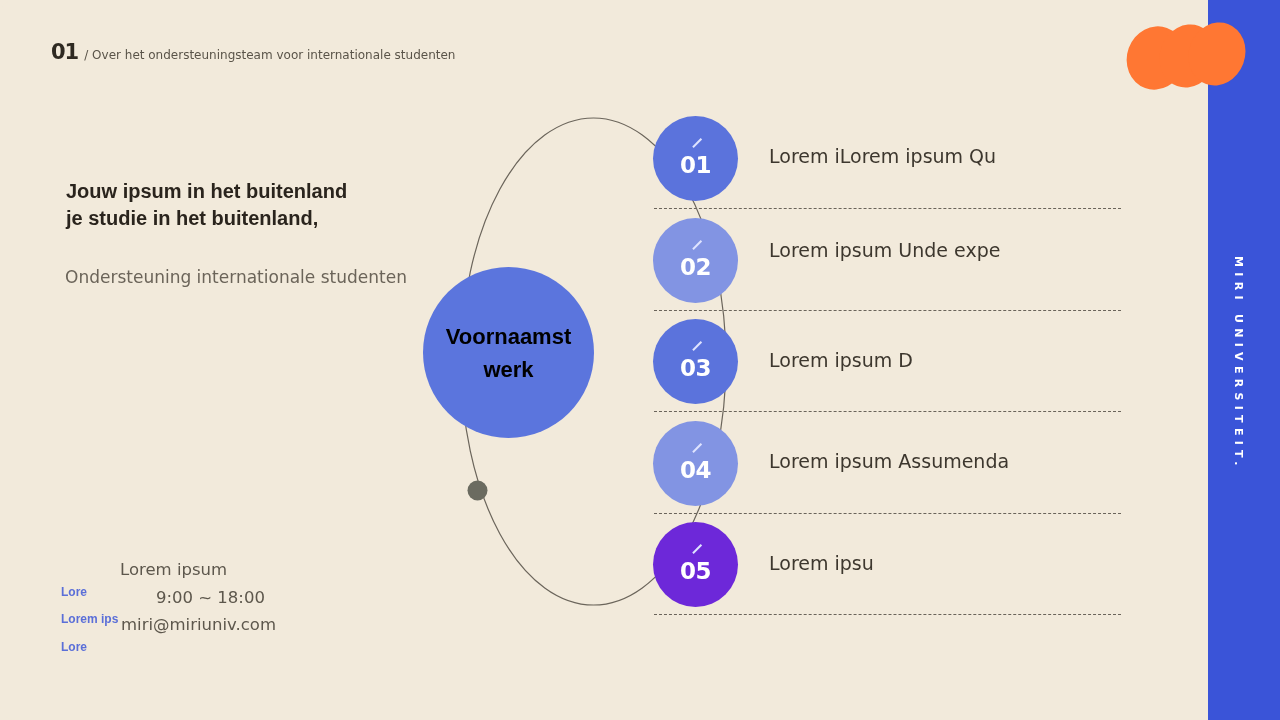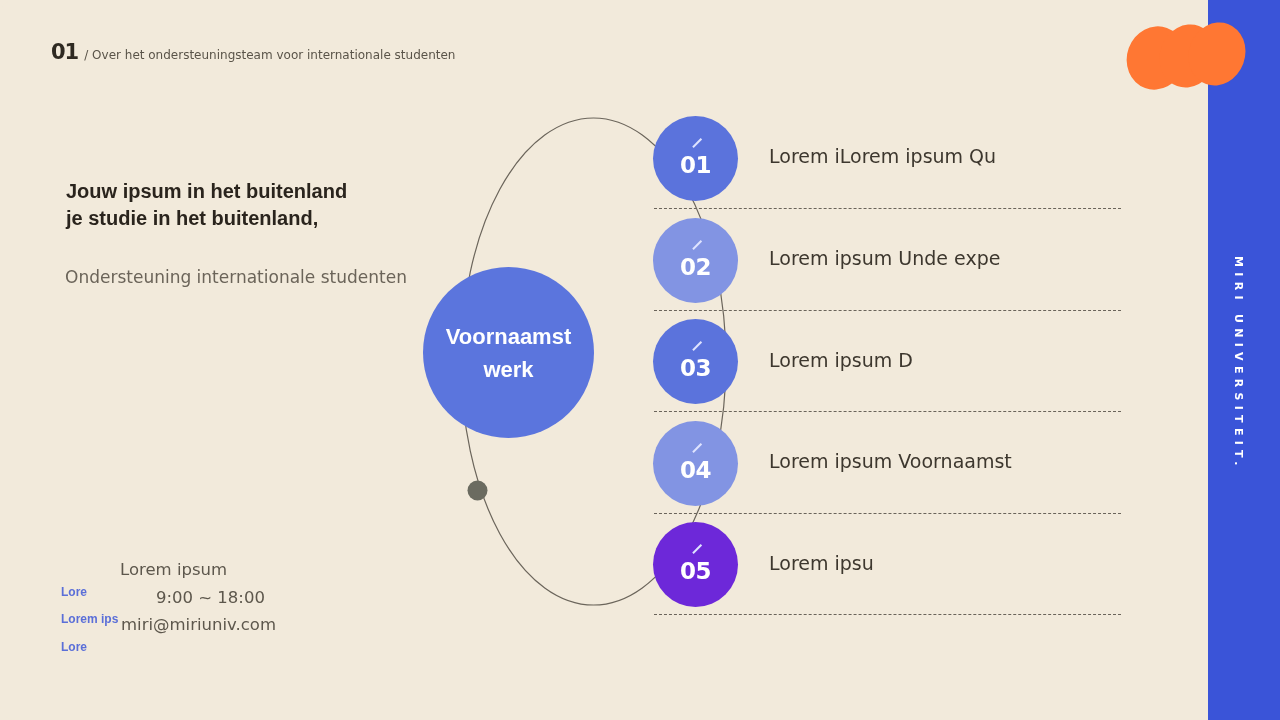--- a/index.html
+++ b/index.html
@@ -12,21 +12,21 @@
   .sidebar-text { position:absolute; left:1232px; top:256px; writing-mode:vertical-rl; color:#ffffff; font-family:"DejaVu Sans", sans-serif; font-weight:bold; font-size:11px; letter-spacing:5.3px; }
   .blobs { position:absolute; left:1126px; top:22px; width:120px; height:70px; }
   .title { position:absolute; left:66px; top:178px; font-family:"Liberation Sans", sans-serif; font-weight:bold; font-size:20px; line-height:27px; color:#2a241d; }
   .subtitle { position:absolute; left:65px; top:267px; font-family:"DejaVu Sans", sans-serif; font-size:17px; color:#6b6459;text-align:center; }
   .info { position:absolute; left:61px; top:556px; }
   .info-row { display:flex; height:27.5px; align-items:center; }
   .info-label { font-family:"Liberation Sans", sans-serif; font-weight:bold; font-size:12px; color:#5b6fd8;margin-top:44px; }
   .info-value { font-family:"DejaVu Sans", sans-serif; font-size:16.5px; color:#5d574c; }
   .orbit { position:absolute; left:0; top:0; width:1280px; height:720px; }
   .center-circle { position:absolute; left:423px; top:267px; width:171px; height:171px; border-radius:50%; background:#5b75dd; display:flex; align-items:center; justify-content:center; text-align:center; }
-  .center-text { color:#ffffff; font-family:"Liberation Sans", sans-serif; font-weight:bold; font-size:22px; line-height:33px; }
+  .center-text { color:#000000; font-family:"Liberation Sans", sans-serif; font-weight:bold; font-size:22px; line-height:33px; }
   .step { position:absolute; left:653px; width:85px; height:85px; border-radius:50%; display:flex; flex-direction:column; align-items:center; justify-content:center; }
   .step-slash { width:12px; height:1.5px; background:#dfe4ff; transform:rotate(-45deg); margin-bottom:12px; margin-left:2px; }
   .step-num { color:#ffffff; font-family:"DejaVu Sans", sans-serif; font-weight:bold; font-size:23px; line-height:20px; letter-spacing:-0.5px; }
   .step-label { position:absolute; left:769px; font-family:"DejaVu Sans", sans-serif; font-size:19px; color:#3d372e; }
   .divider { position:absolute; left:654px; width:467px; height:0; border-top:1px dashed #6a645a; }
 </style>
 </head>
 <body>
 
 <div class="slide">
@@ -87,33 +87,33 @@
   <div class="step" style="top:116px; background:#5b73dc">
     <div class="step-slash"></div>
     <div class="step-num">01</div>
   </div>
   <div class="step-label" style="top:145px">Lorem iLorem ipsum Qu</div>
 
   <div class="step" style="top:218px; background:#8294e3">
     <div class="step-slash"></div>
     <div class="step-num">02</div>
   </div>
-  <div class="step-label" style="top:247px">Lorem ipsum Unde expe</div>
+  <div class="step-label" style="top:239px">Lorem ipsum Unde expe</div>
 
   <div class="step" style="top:319px; background:#5b73dc">
     <div class="step-slash"></div>
     <div class="step-num">03</div>
   </div>
   <div class="step-label" style="top:349px">Lorem ipsum D</div>
 
   <div class="step" style="top:421px; background:#8294e3">
     <div class="step-slash"></div>
     <div class="step-num">04</div>
   </div>
-  <div class="step-label" style="top:450px">Lorem ipsum Voornaamst</div>
+  <div class="step-label" style="top:450px">Lorem ipsum Assumenda</div>
 
   <div class="step" style="top:522px; background:#6d28d9">
     <div class="step-slash"></div>
     <div class="step-num">05</div>
   </div>
   <div class="step-label" style="top:552px">Lorem ipsu</div>
 
 </div>
 
 </body></html>

